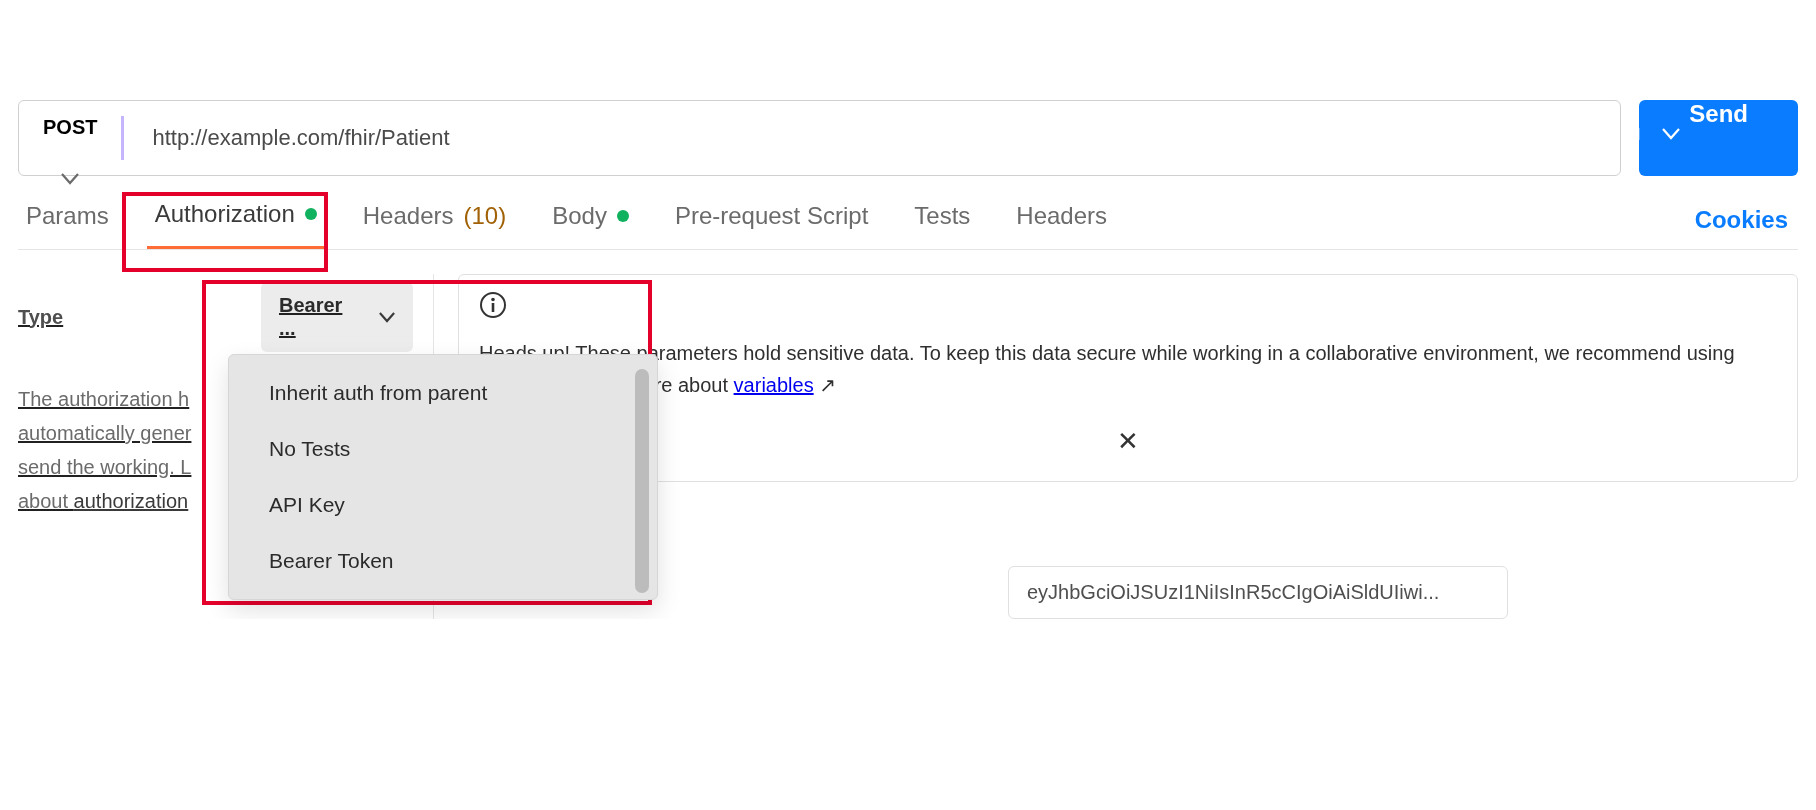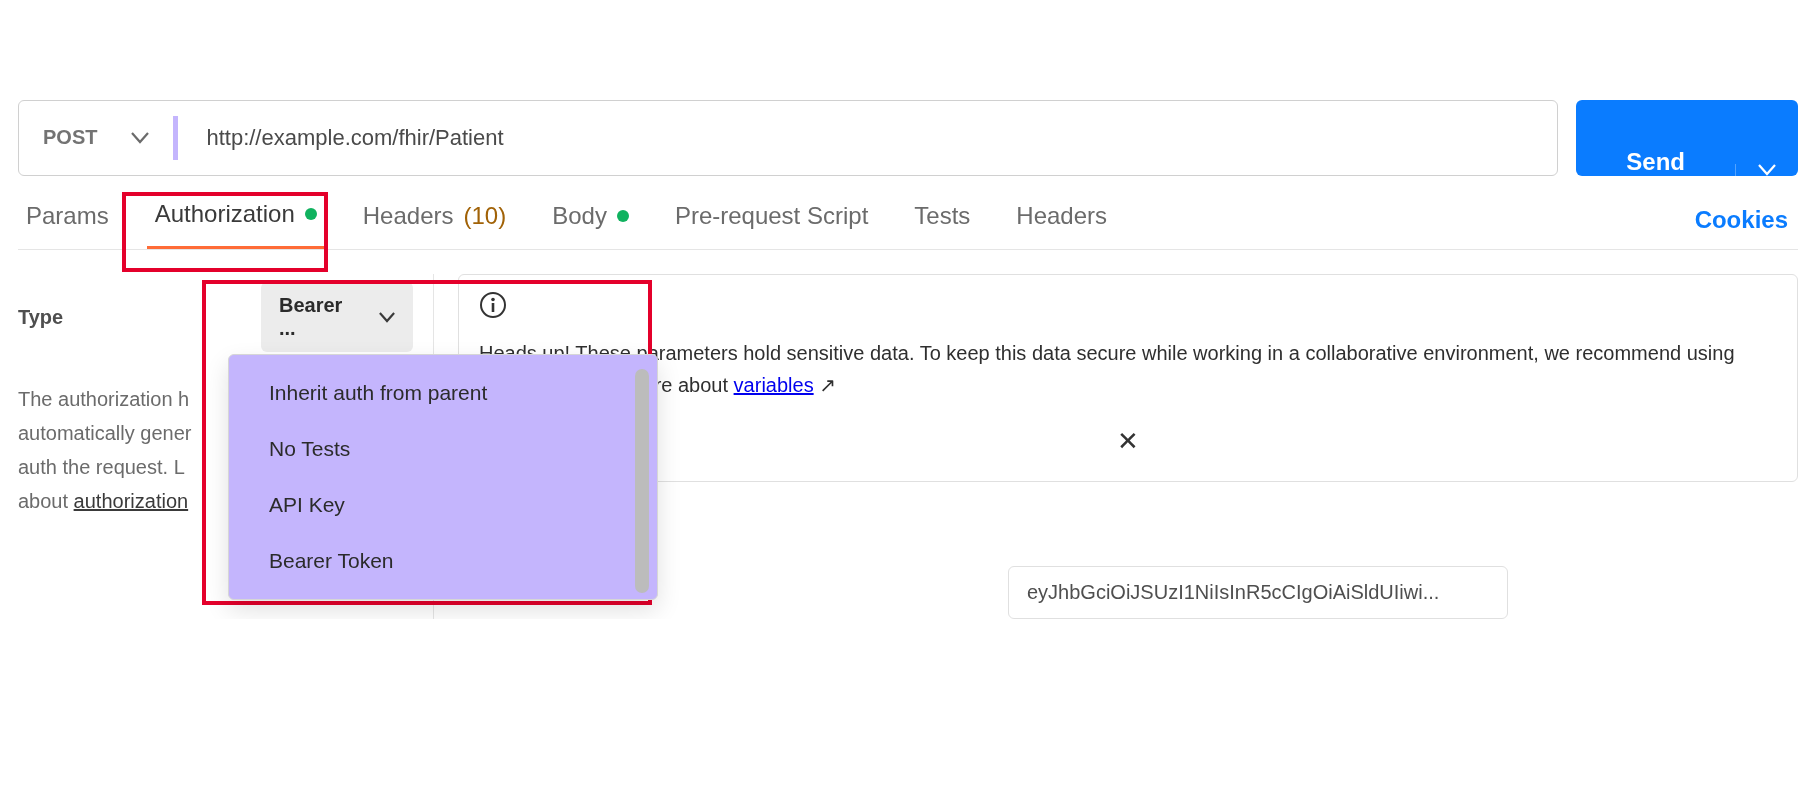--- a/index.html
+++ b/index.html
@@ -24,44 +24,46 @@
     border: 1px solid #d0d0d0;
     border-radius: 6px;
     height: 76px;
     background: #fff;
   }
   .method {
     display: flex;
     align-items: center;
     gap: 34px;
     padding: 0 24px;
-    color: #737373;
+    color: #000000;
     font-weight: 700;
-    border-right: 5px solid #c4b5fd;
+    border-right: 3px solid #c4b5fd;
     height: 60%;
     cursor: pointer;
+    flex-direction: column;
   }
   .chev { color:#6b6b6b; font-weight:400; }
   .url {
     flex: 1;
     padding: 0 28px;
     color: #4a4a4a;
     font-size: 22px;
     border: none;
     outline: none;
     background: transparent;
   }
   .send-btn {
     display: flex;
-    align-items: flex-end;
+    align-items: flex-start;
     background: #0a7cff;
     color: #fff;
     border-radius: 6px;
     overflow: hidden;
     font-weight: 700;
+    flex-direction: column;
   }
   .send-main { display:flex; align-items:center; padding:0 50px; font-size:24px; cursor:pointer; }
   .send-drop { display:flex; align-items:center; padding:0 22px; border-left:1px solid rgba(255,255,255,.3); cursor:pointer; }
   .tabs-row {
     display: flex;
     align-items: center;
     gap: 30px;
     border-bottom: 1px solid #e5e5e5;
     height: 60px;
     font-size: 24px;
@@ -75,34 +77,35 @@
 
   .content {
     display: flex;
     margin-top: 24px;
   }
   .left-col {
     width: 416px;
     border-right: 1px solid #e5e5e5;
     padding-right: 10px;
     position: relative;
+    text-decoration: underline;
   }
   .type-row { display:flex; align-items:center; justify-content:space-between; padding: 8px 10px 30px 0; }
   .type-label { color:#4f4f4f; font-weight:600; }
   .type-select {
     background:#ececec; border-radius:6px; padding:12px 18px;
     display:flex; align-items:center; gap:24px; font-weight:700; color:#2b2b2b; cursor:pointer;
     width: 152px; justify-content: space-between;
   }
   .auth-desc { color:#6b6b6b; line-height:1.7; }
   .auth-link { text-decoration: underline; color:#3a3a3a; }
 
   .dropdown {
     position:absolute; top:80px; left:210px; width:430px;
-    background:#c4b5fd; border:1px solid #d6d6d6; border-radius:6px;
+    background:#e5e5e5; border:1px solid #d6d6d6; border-radius:6px;
     box-shadow: 0 10px 24px rgba(0,0,0,.12);
     padding: 10px 0 10px 0;
     z-index: 10;
   }
   .dropdown-inner { position:relative; }
   .dd-item { padding:16px 40px; font-size:21px; color:#2b2b2b; cursor:pointer; }
   .dd-scroll {
     position:absolute; right:8px; top:4px; width:14px; height:224px;
     background:#bcbcbc; border-radius:7px;
   }
@@ -196,21 +199,21 @@
           <svg width="16" height="11" viewBox="0 0 18 12">
               <path d="M1 1 L9 10 L17 1" fill="none" stroke="#3a3a3a" stroke-width="2.4"></path>
             </svg>
         </span>
       </div>
     </div>
 
     <div class="auth-desc">
       <span>The authorization h</span><br>
       <span>automatically gener</span><br>
-      <span>auth the request. L</span><br>
+      <span>send the working. L</span><br>
       <span>about </span><a href="#" class="auth-link">authorization</a>
     </div>
 
     <div class="dropdown">
       <div class="dropdown-inner">
         <div class="dd-item">Inherit auth from parent</div>
         <div class="dd-item">No Tests</div>
         <div class="dd-item">API Key</div>
         <div class="dd-item">Bearer Token</div>
         <div class="dd-scroll"></div>

